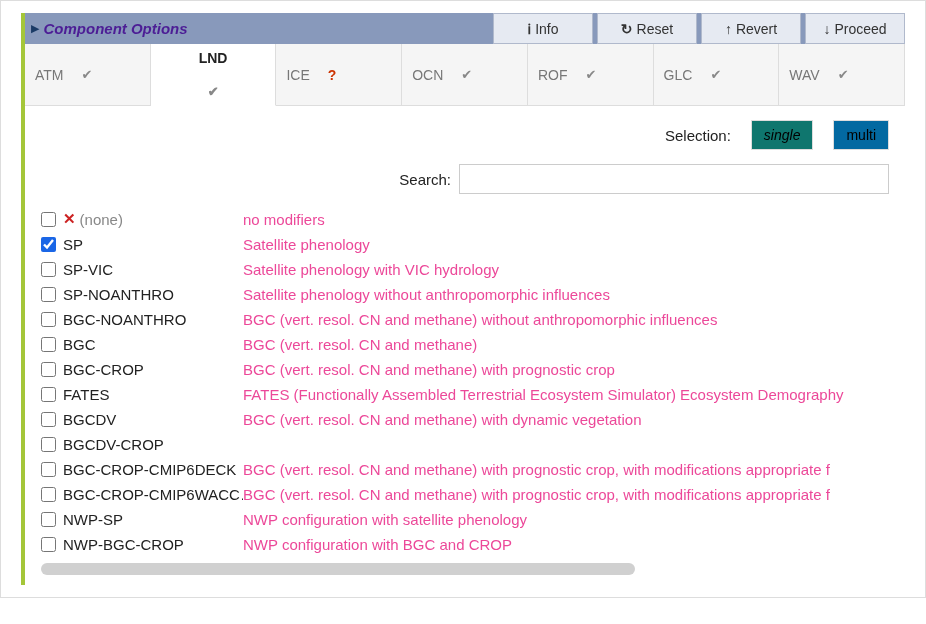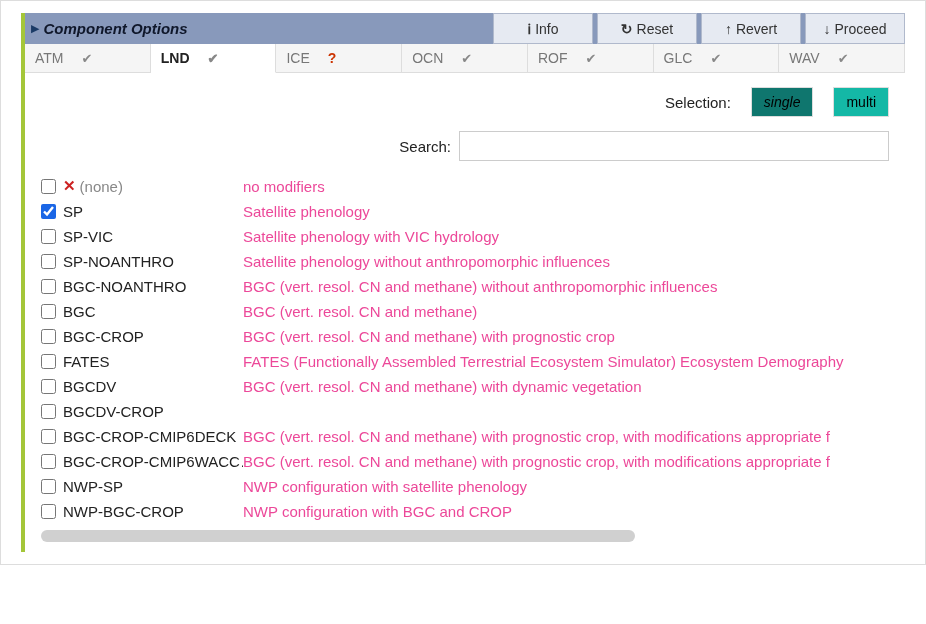--- a/index.html
+++ b/index.html
@@ -2,32 +2,32 @@
 <html><head>
   <meta charset="utf-8">
   <style>
     * { box-sizing: border-box; margin: 0; padding: 0; }
     body { font-family: -apple-system, BlinkMacSystemFont, "Segoe UI", Arial, sans-serif; font-size: 14px; color: #222; background: #fff; }
     .outer { padding: 12px 20px; border: 1px solid #ddd; }
     .panel { border-left: 4px solid #a4c639; }
     .header-bar { display: flex; background: #8899bb; }
     .title-cell { flex: 1; display: flex; align-items: center; padding: 4px 6px; background: #8899bb; }
     .title-cell .tri { color: #1a3a66; font-size: 11px; margin-right: 4px; }
-    .title-cell .title-text { color: #0f172a; font-weight: bold; font-style: italic; font-size: 15px; text-align: center; }
+    .title-cell .title-text { color: #4c1d95; font-weight: bold; font-style: italic; font-size: 15px; text-align: center; }
     .header-btn { width: 100px; background: #e6eaf2; border: 1px solid #b0b9cc; color: #333; display: flex; align-items: center; justify-content: center; gap: 4px; padding: 5px 8px; font-size: 14px; cursor: pointer; margin-left: 4px; }
     .header-btn .icon { font-weight: bold; }
     .tabs-row { display: flex; background: #f5f5f5; }
     .tab { flex: 1; padding: 6px 10px; border-right: 1px solid #ddd; border-bottom: 1px solid #ddd; color: #777; display: flex; align-items: center; gap: 18px; cursor: pointer; font-size: 14px; }
-    .tab.active { background: #fff; color: #222; font-weight: 600; border-bottom: 1px solid #fff; }
+    .tab.active { background: #fff; color: #222; font-weight: 600; border-bottom: 1px solid #fff; flex-direction: column; }
     .tab .check { color: #888; font-size: 13px; }
     .tab .qmark { color: #cc3300; font-weight: bold; }
     .tab-body { background: #fff; padding: 14px 16px 10px 16px; }
     .sel-row { display: flex; justify-content: flex-end; align-items: center; gap: 20px; margin-bottom: 14px; }
     .sel-label { font-size: 15px; }
-    .sel-btn { padding: 6px 12px; border: 1px solid #ddd; background: #14b8a6; font-size: 14px; cursor: pointer; }
+    .sel-btn { padding: 6px 12px; border: 1px solid #ddd; background: #0369a1; font-size: 14px; cursor: pointer; }
     .sel-btn.active { background: #0f766e; font-style: italic; }
     .search-row { display: flex; justify-content: flex-end; align-items: center; margin-bottom: 12px; }
     .search-label { margin-right: 8px; font-size: 15px; }
     .search-input { width: 430px; height: 30px; border: 1px solid #ccc; padding: 4px 6px; font-size: 14px; }
     .opt-list { }
     .opt-row { display: flex; align-items: center; padding: 4px 0; font-size: 15px; }
     .opt-cb { width: 22px; display: flex; align-items: center; }
     .opt-cb input[type=checkbox] { width: 15px; height: 15px; accent-color: #1a66e6; }
     .opt-name { width: 180px; display: flex; align-items: center; gap: 4px; white-space: nowrap; overflow: hidden; text-overflow: ellipsis; }
     .opt-name .xred { color: #cc2222; font-weight: bold; font-size: 15px; }

